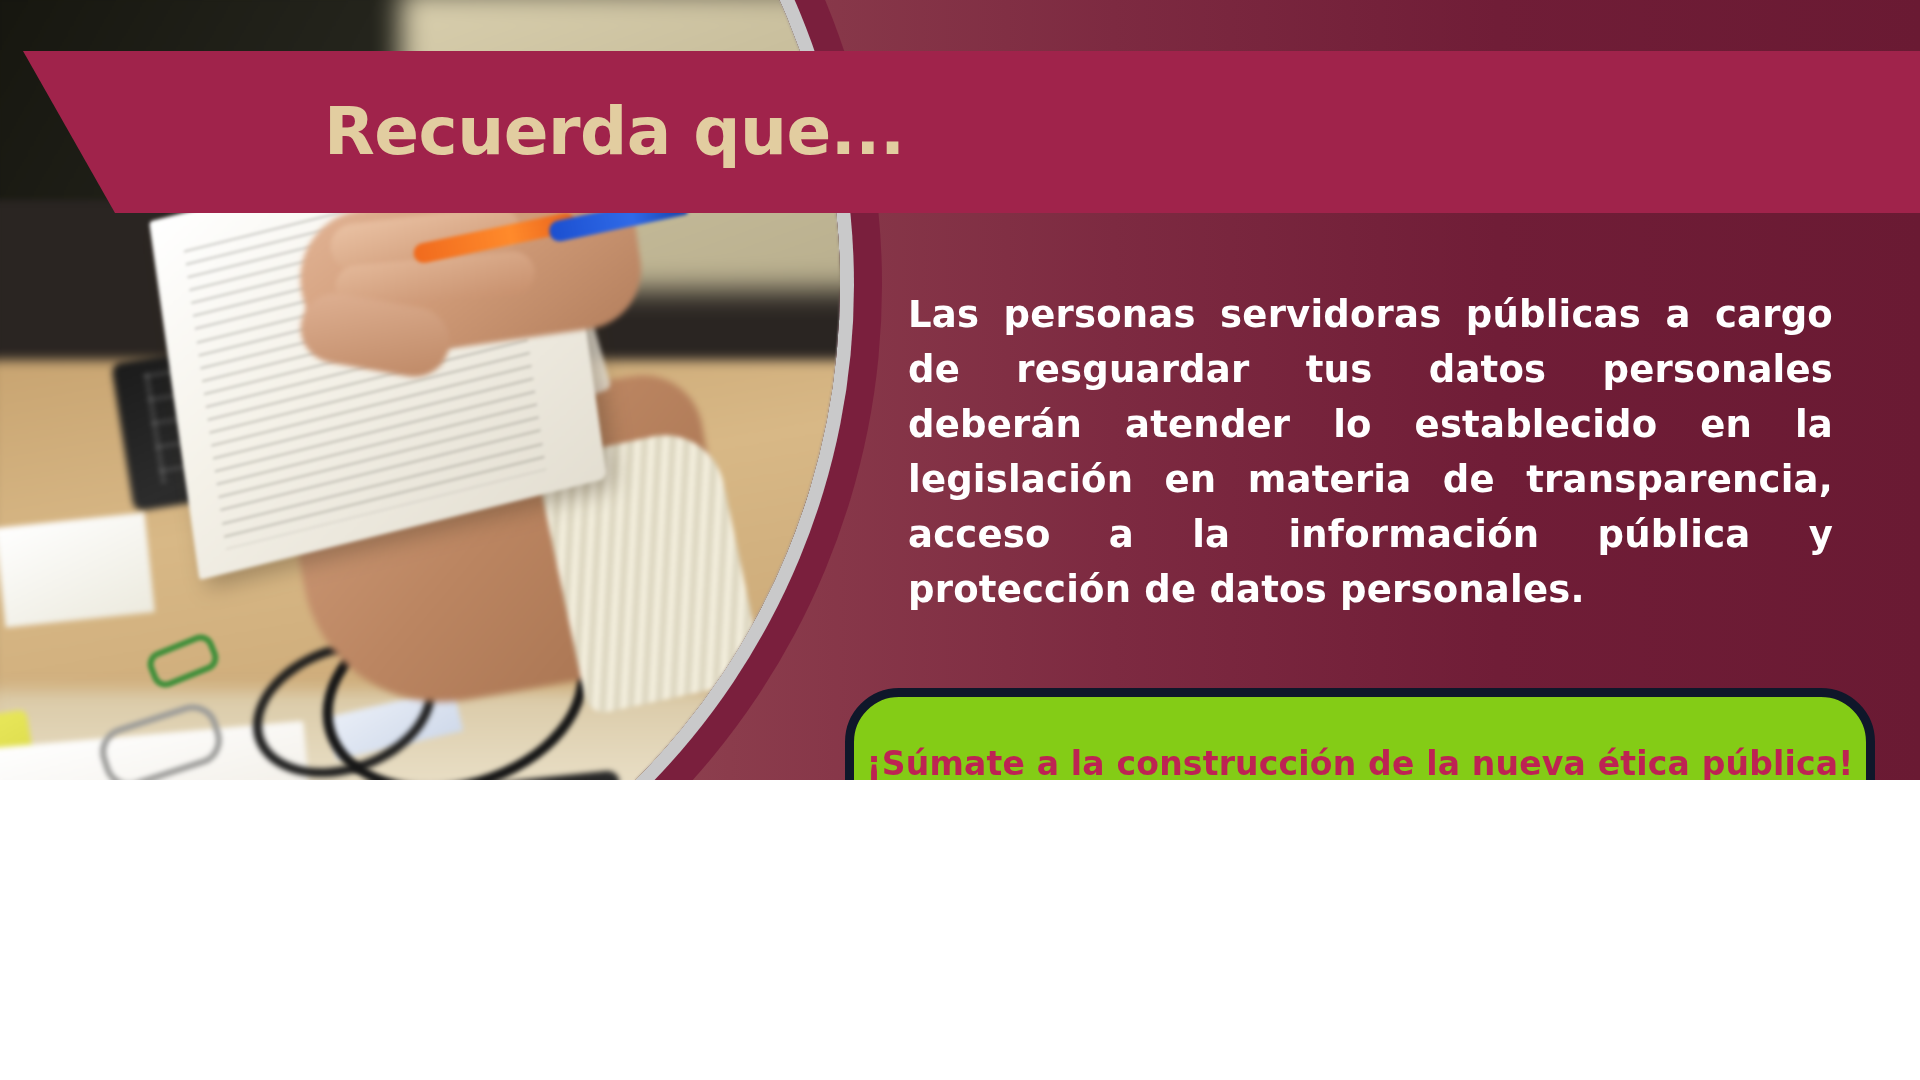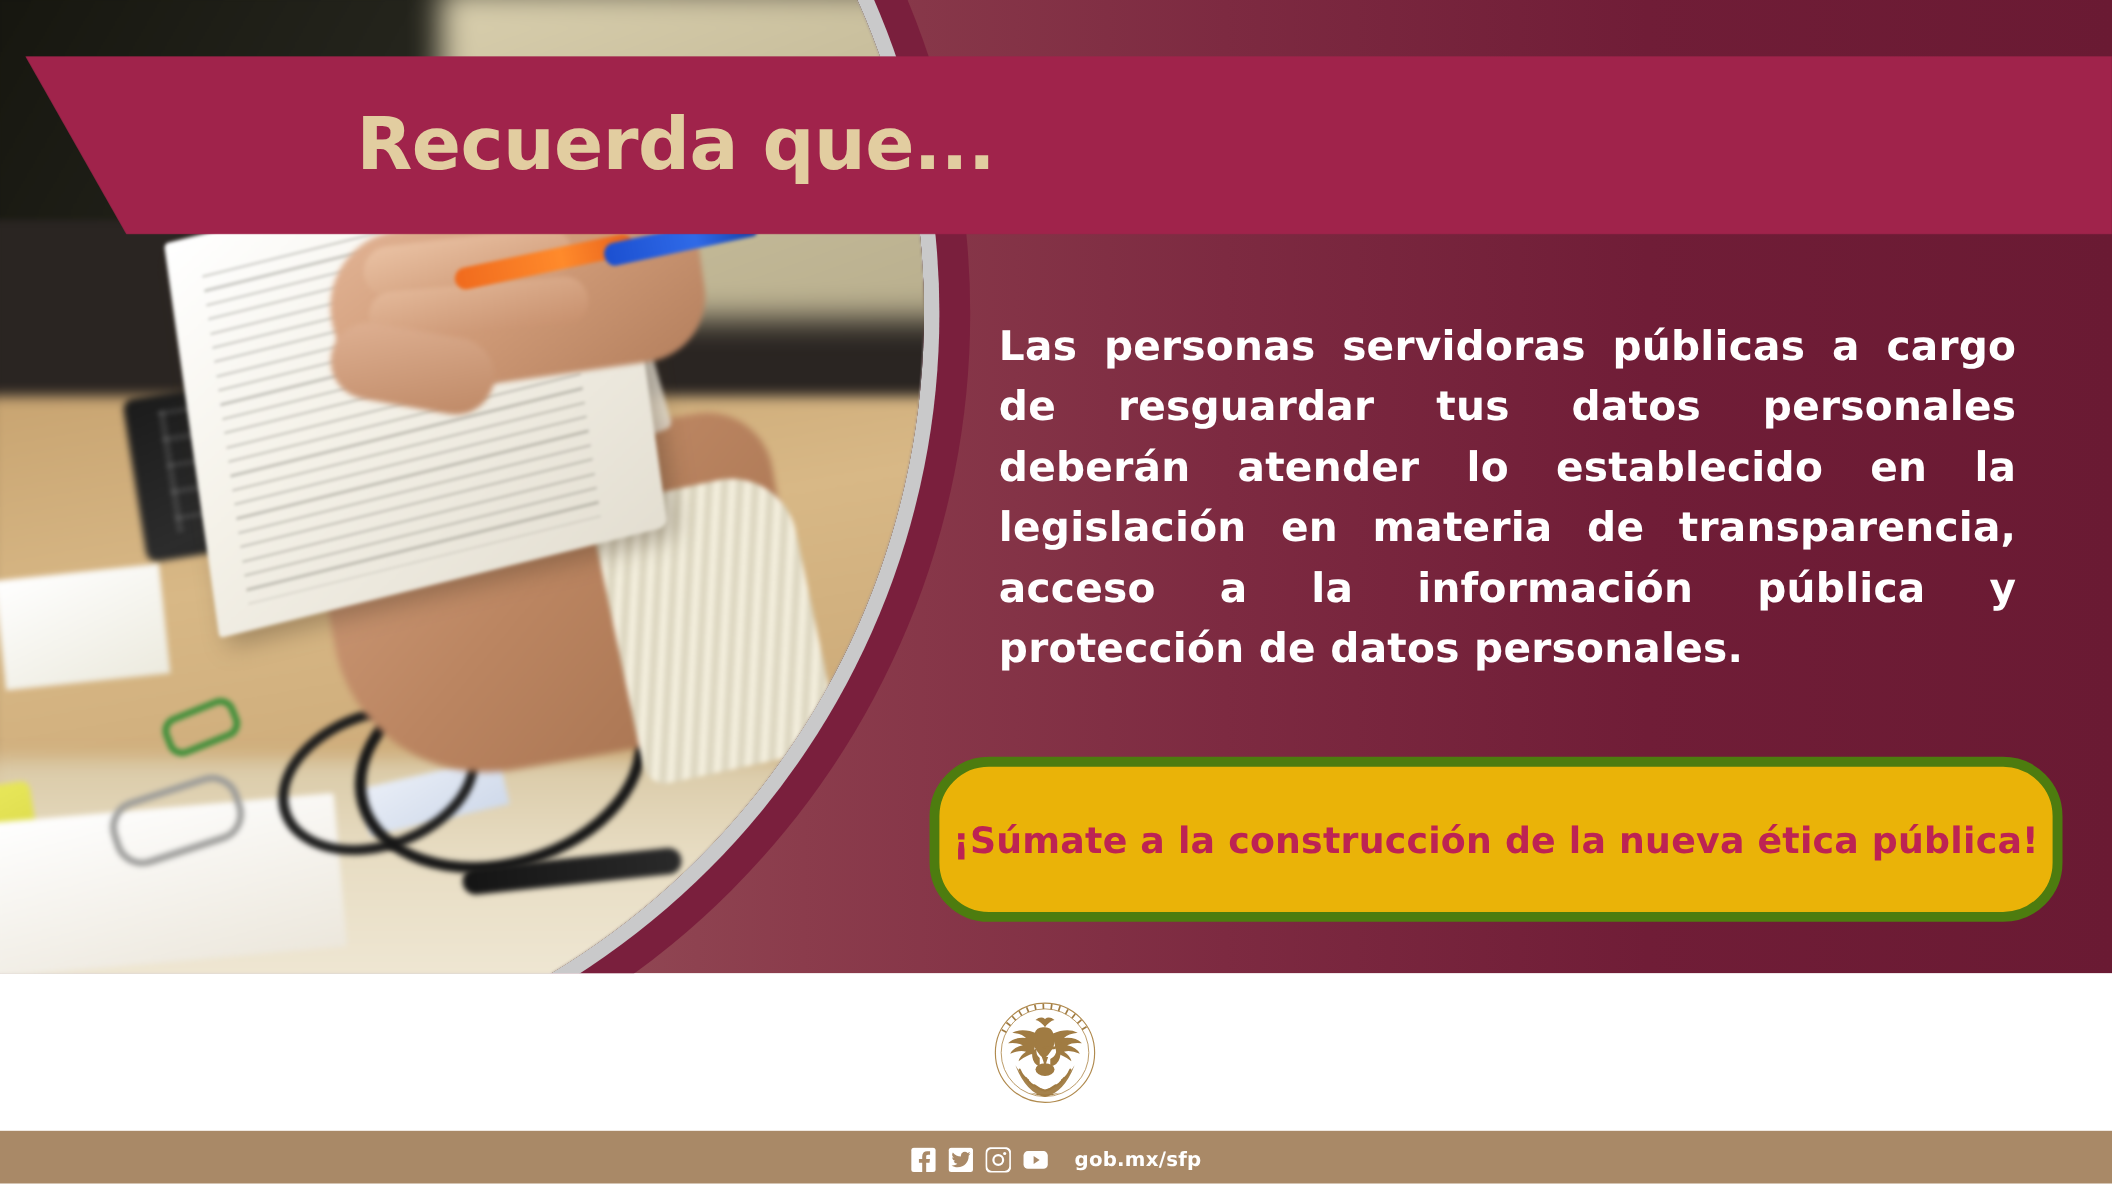--- a/index.html
+++ b/index.html
@@ -10,21 +10,21 @@
   body {
     width: 1920px;
     height: 1080px;
     overflow: hidden;
     font-family: "Liberation Sans", sans-serif;
   }
 
   #poster {
     position: relative;
     width: 1920px;
-    height: 1076px;
+    height: 780px;
     overflow: hidden;
     background: #ffffff;
   }
 
   
   .stage {
     position: absolute;
     left: 0; top: 0;
     width: 1920px;
     height: 885px;
@@ -272,22 +272,22 @@
   }
   .body-copy p { margin: 0; }
 
   
   .cta {
     position: absolute;
     left: 845px;
     top: 688px;
     width: 1030px;
     height: 150px;
-    background: #eab308;
-    border: 9px solid #4d7c0f;
+    background: #84cc16;
+    border: 9px solid #0f172a;
     border-radius: 54px;
     box-sizing: border-box;
     display: flex;
     align-items: center;
     justify-content: center;
     z-index: 7;
     cursor: pointer;
   }
   .cta-label {
     color: #bd2353;

